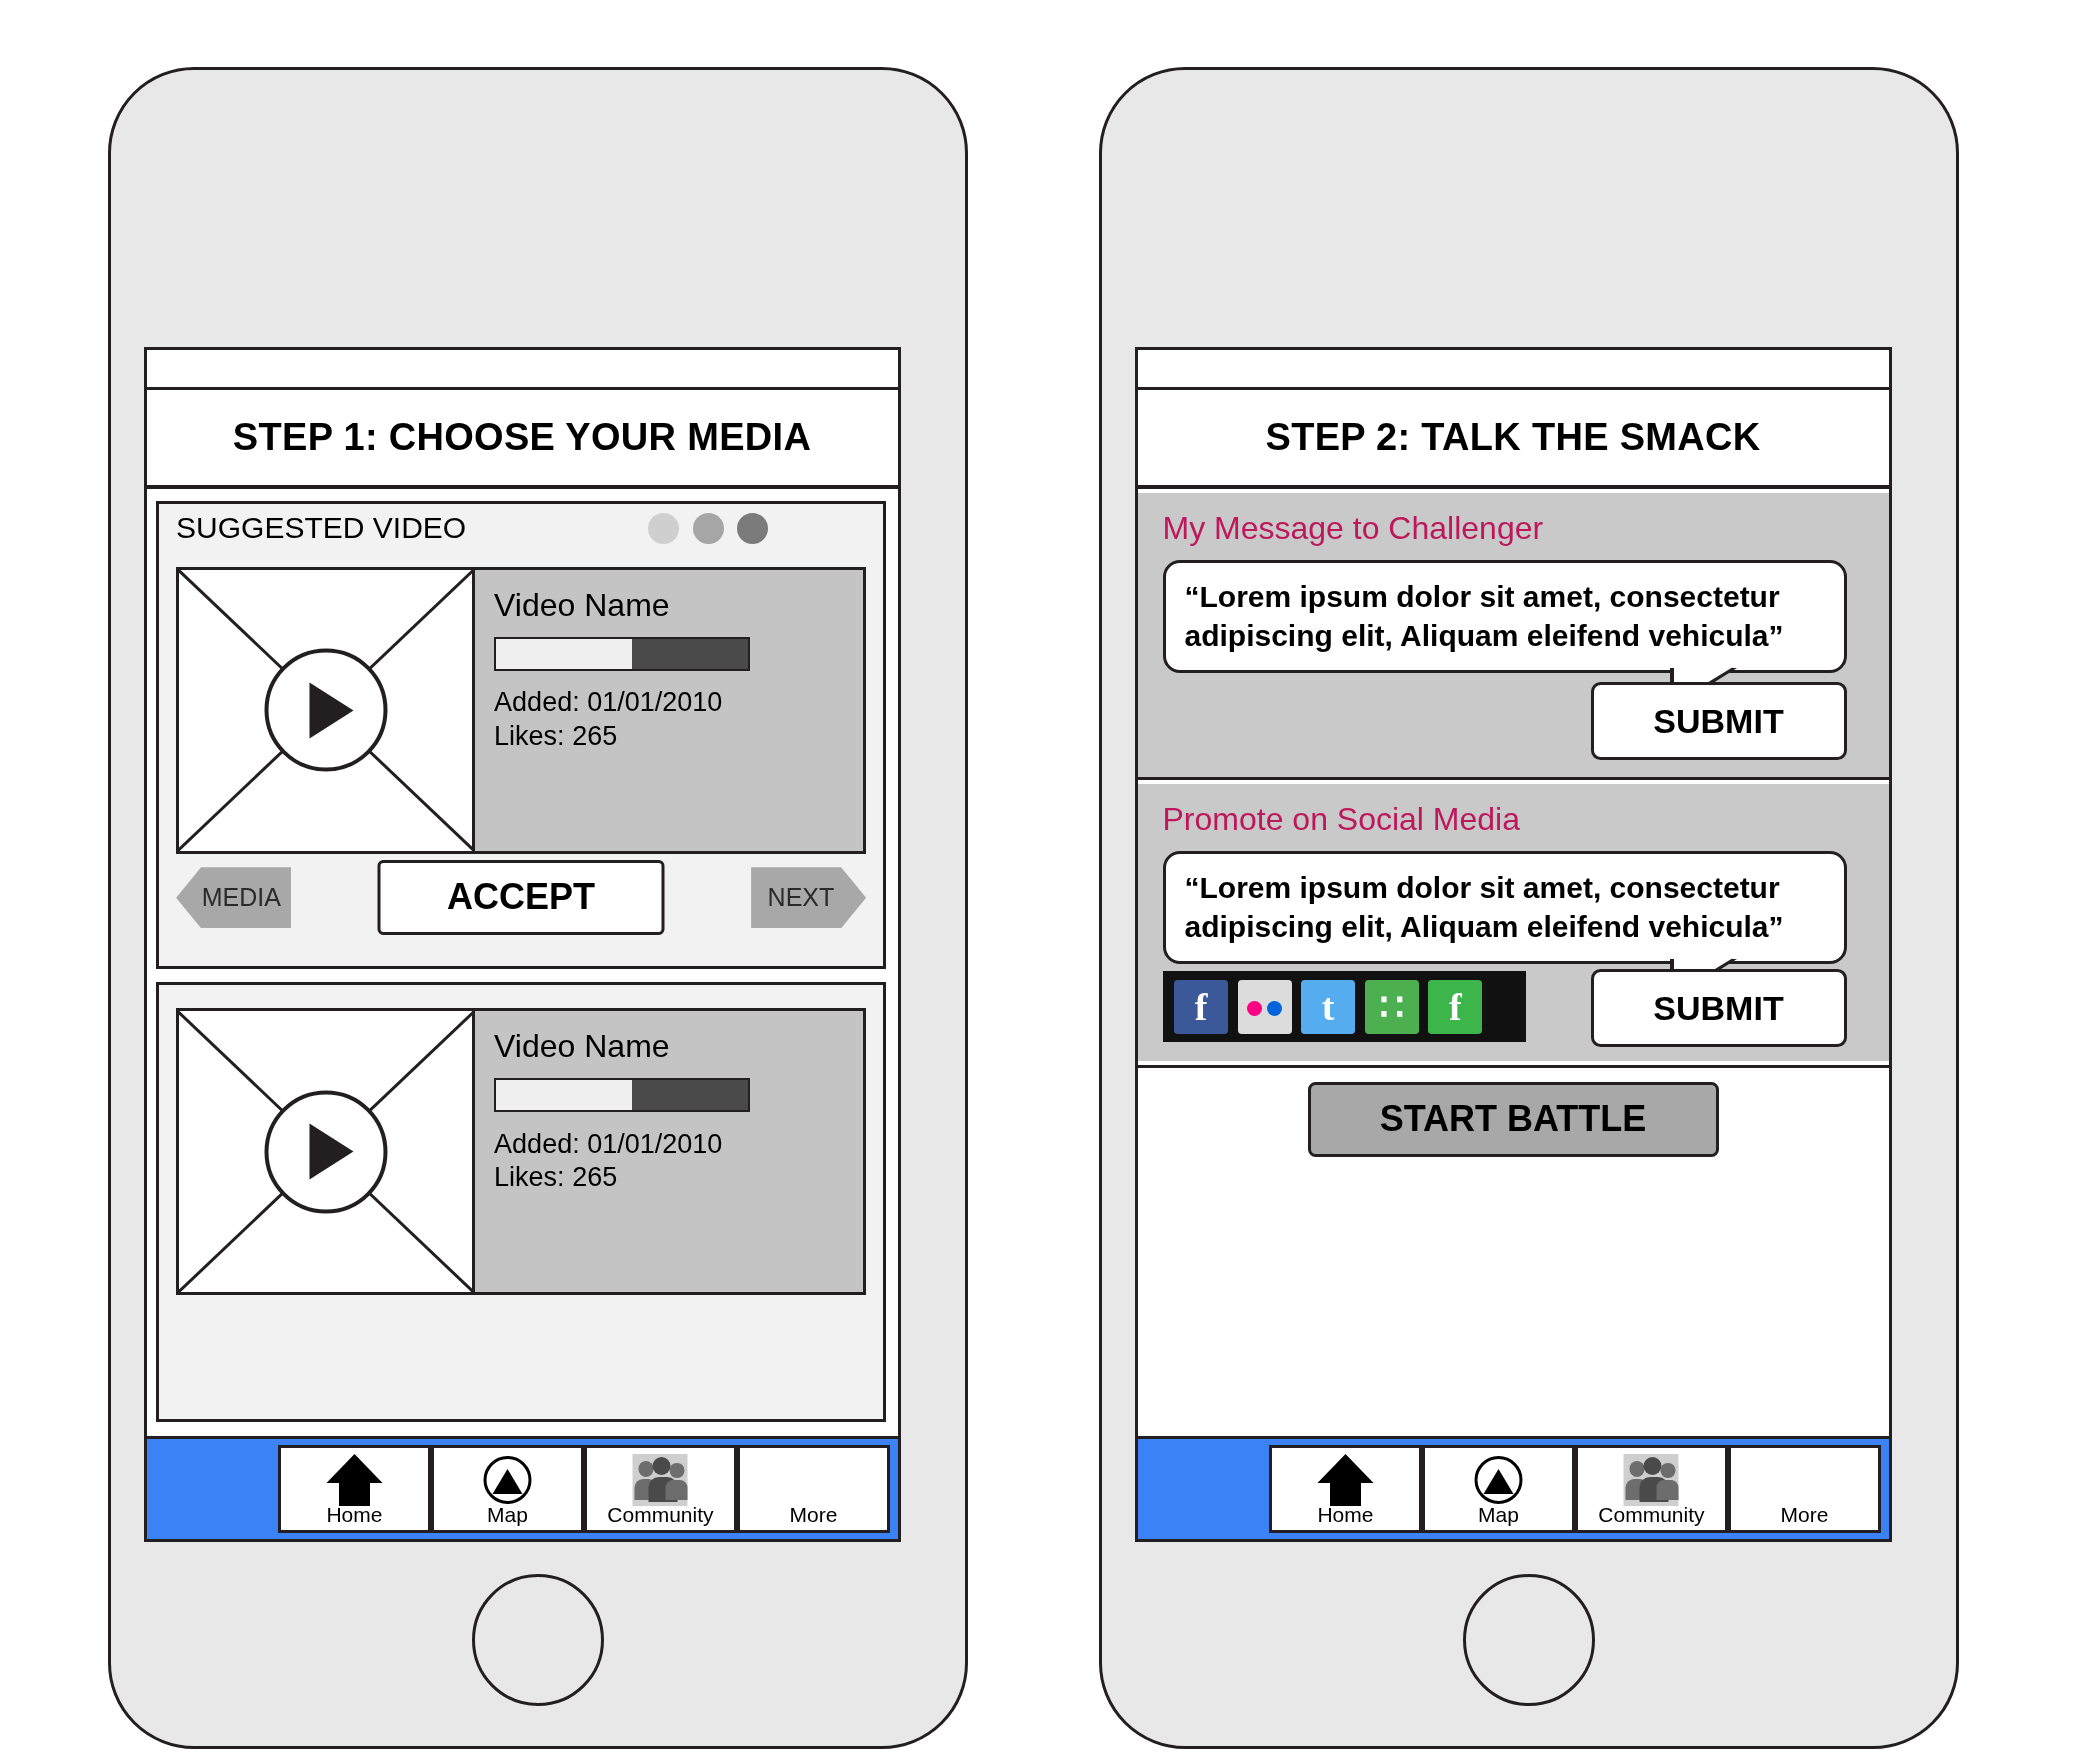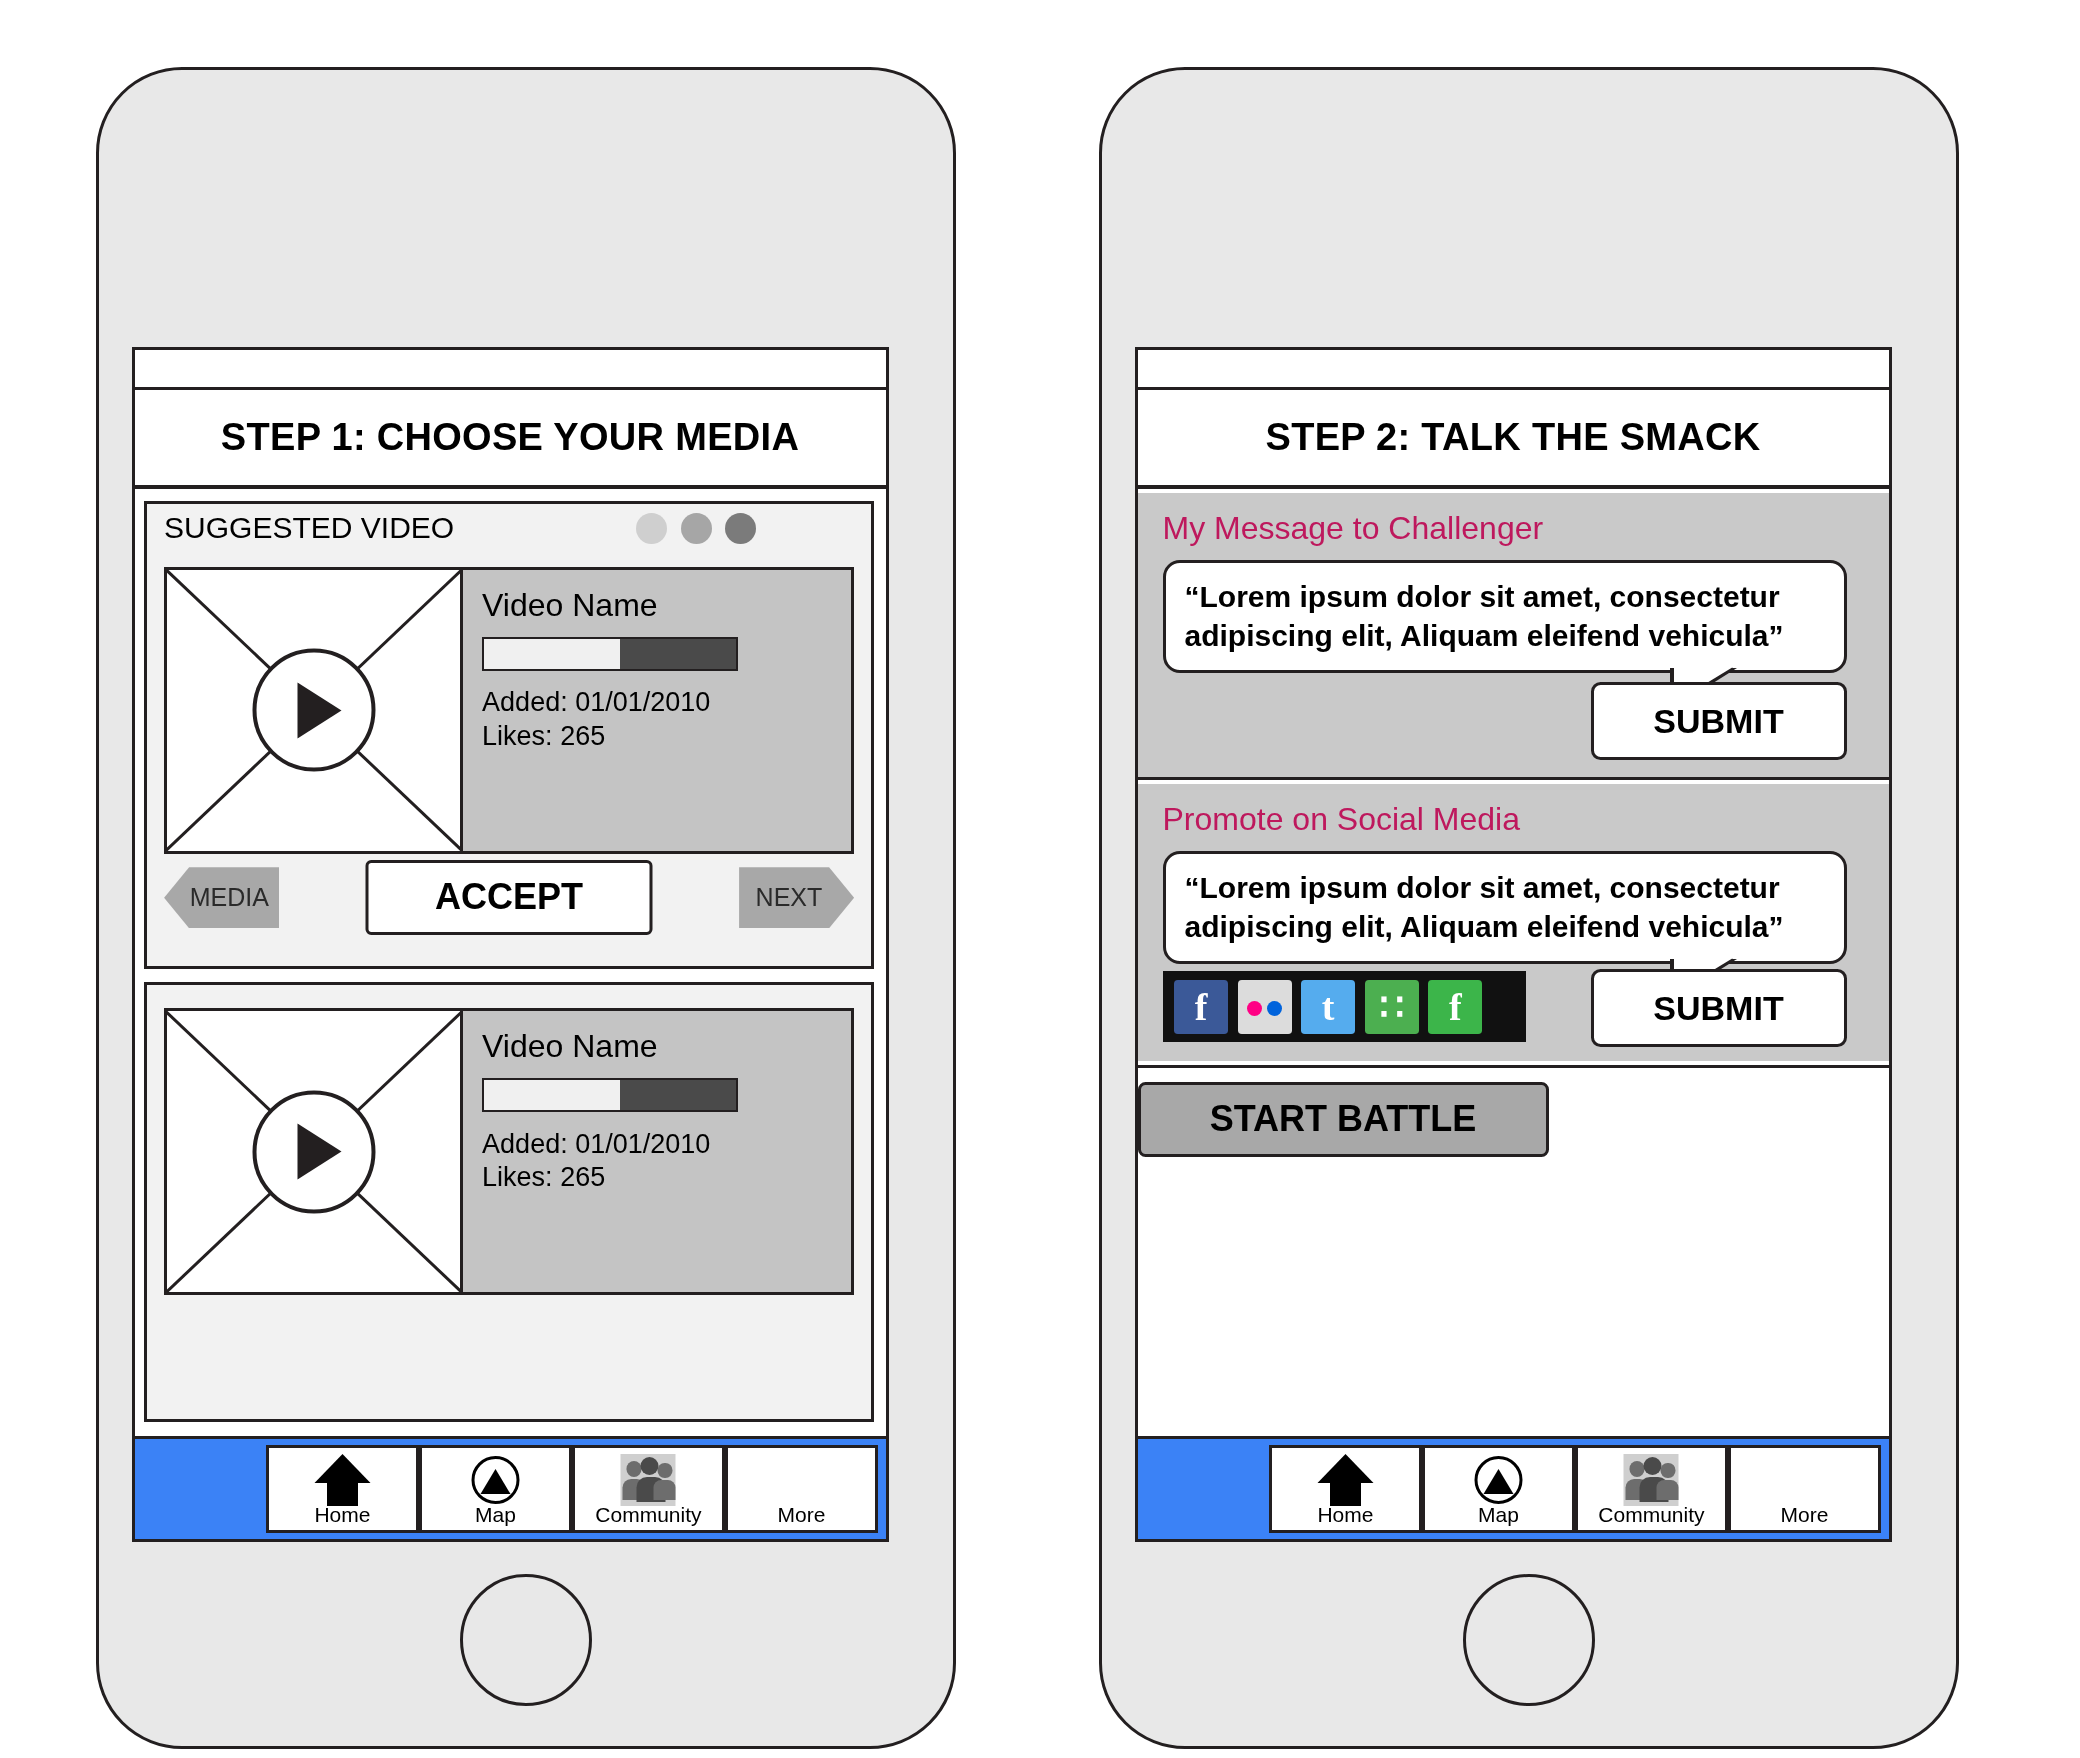--- a/index.html
+++ b/index.html
@@ -22,21 +22,21 @@
   }
 
   
   .phone {
     position: absolute;
     background: #e8e8e8;
     border: 3.8px solid #231f20;
     border-radius: 86px;
     box-sizing: border-box;
   }
-  #phone-1 { left: 96px; top: 67px;  width: 860px; height: 1682px; }
+  #phone-1 { left: 108px; top: 67px;  width: 860px; height: 1682px; }
   #phone-2 { left: 1099px; top: 67px; width: 860px; height: 1682px; }
 
   .home-button {
     position: absolute;
     width: 126px;
     height: 126px;
     border: 3.8px solid #231f20;
     border-radius: 50%;
     background: #e8e8e8;
     left: 50%;
@@ -467,21 +467,21 @@
 
   .startbar {
     position: absolute;
     left: 0; right: 0;
     top: 572px;
     height: 105px;
     background: #ffffff;
     border-top: 3.8px solid #231f20;
     display: flex;
     align-items: center;
-    justify-content: flex-start;
+    justify-content: center;
     box-sizing: border-box;
   }
   .start-btn {
     width: 411px;
     height: 75px;
     background: #a8a8a8;
     border: 3.8px solid #231f20;
     border-radius: 7.6px;
     display: flex;
     align-items: center;

